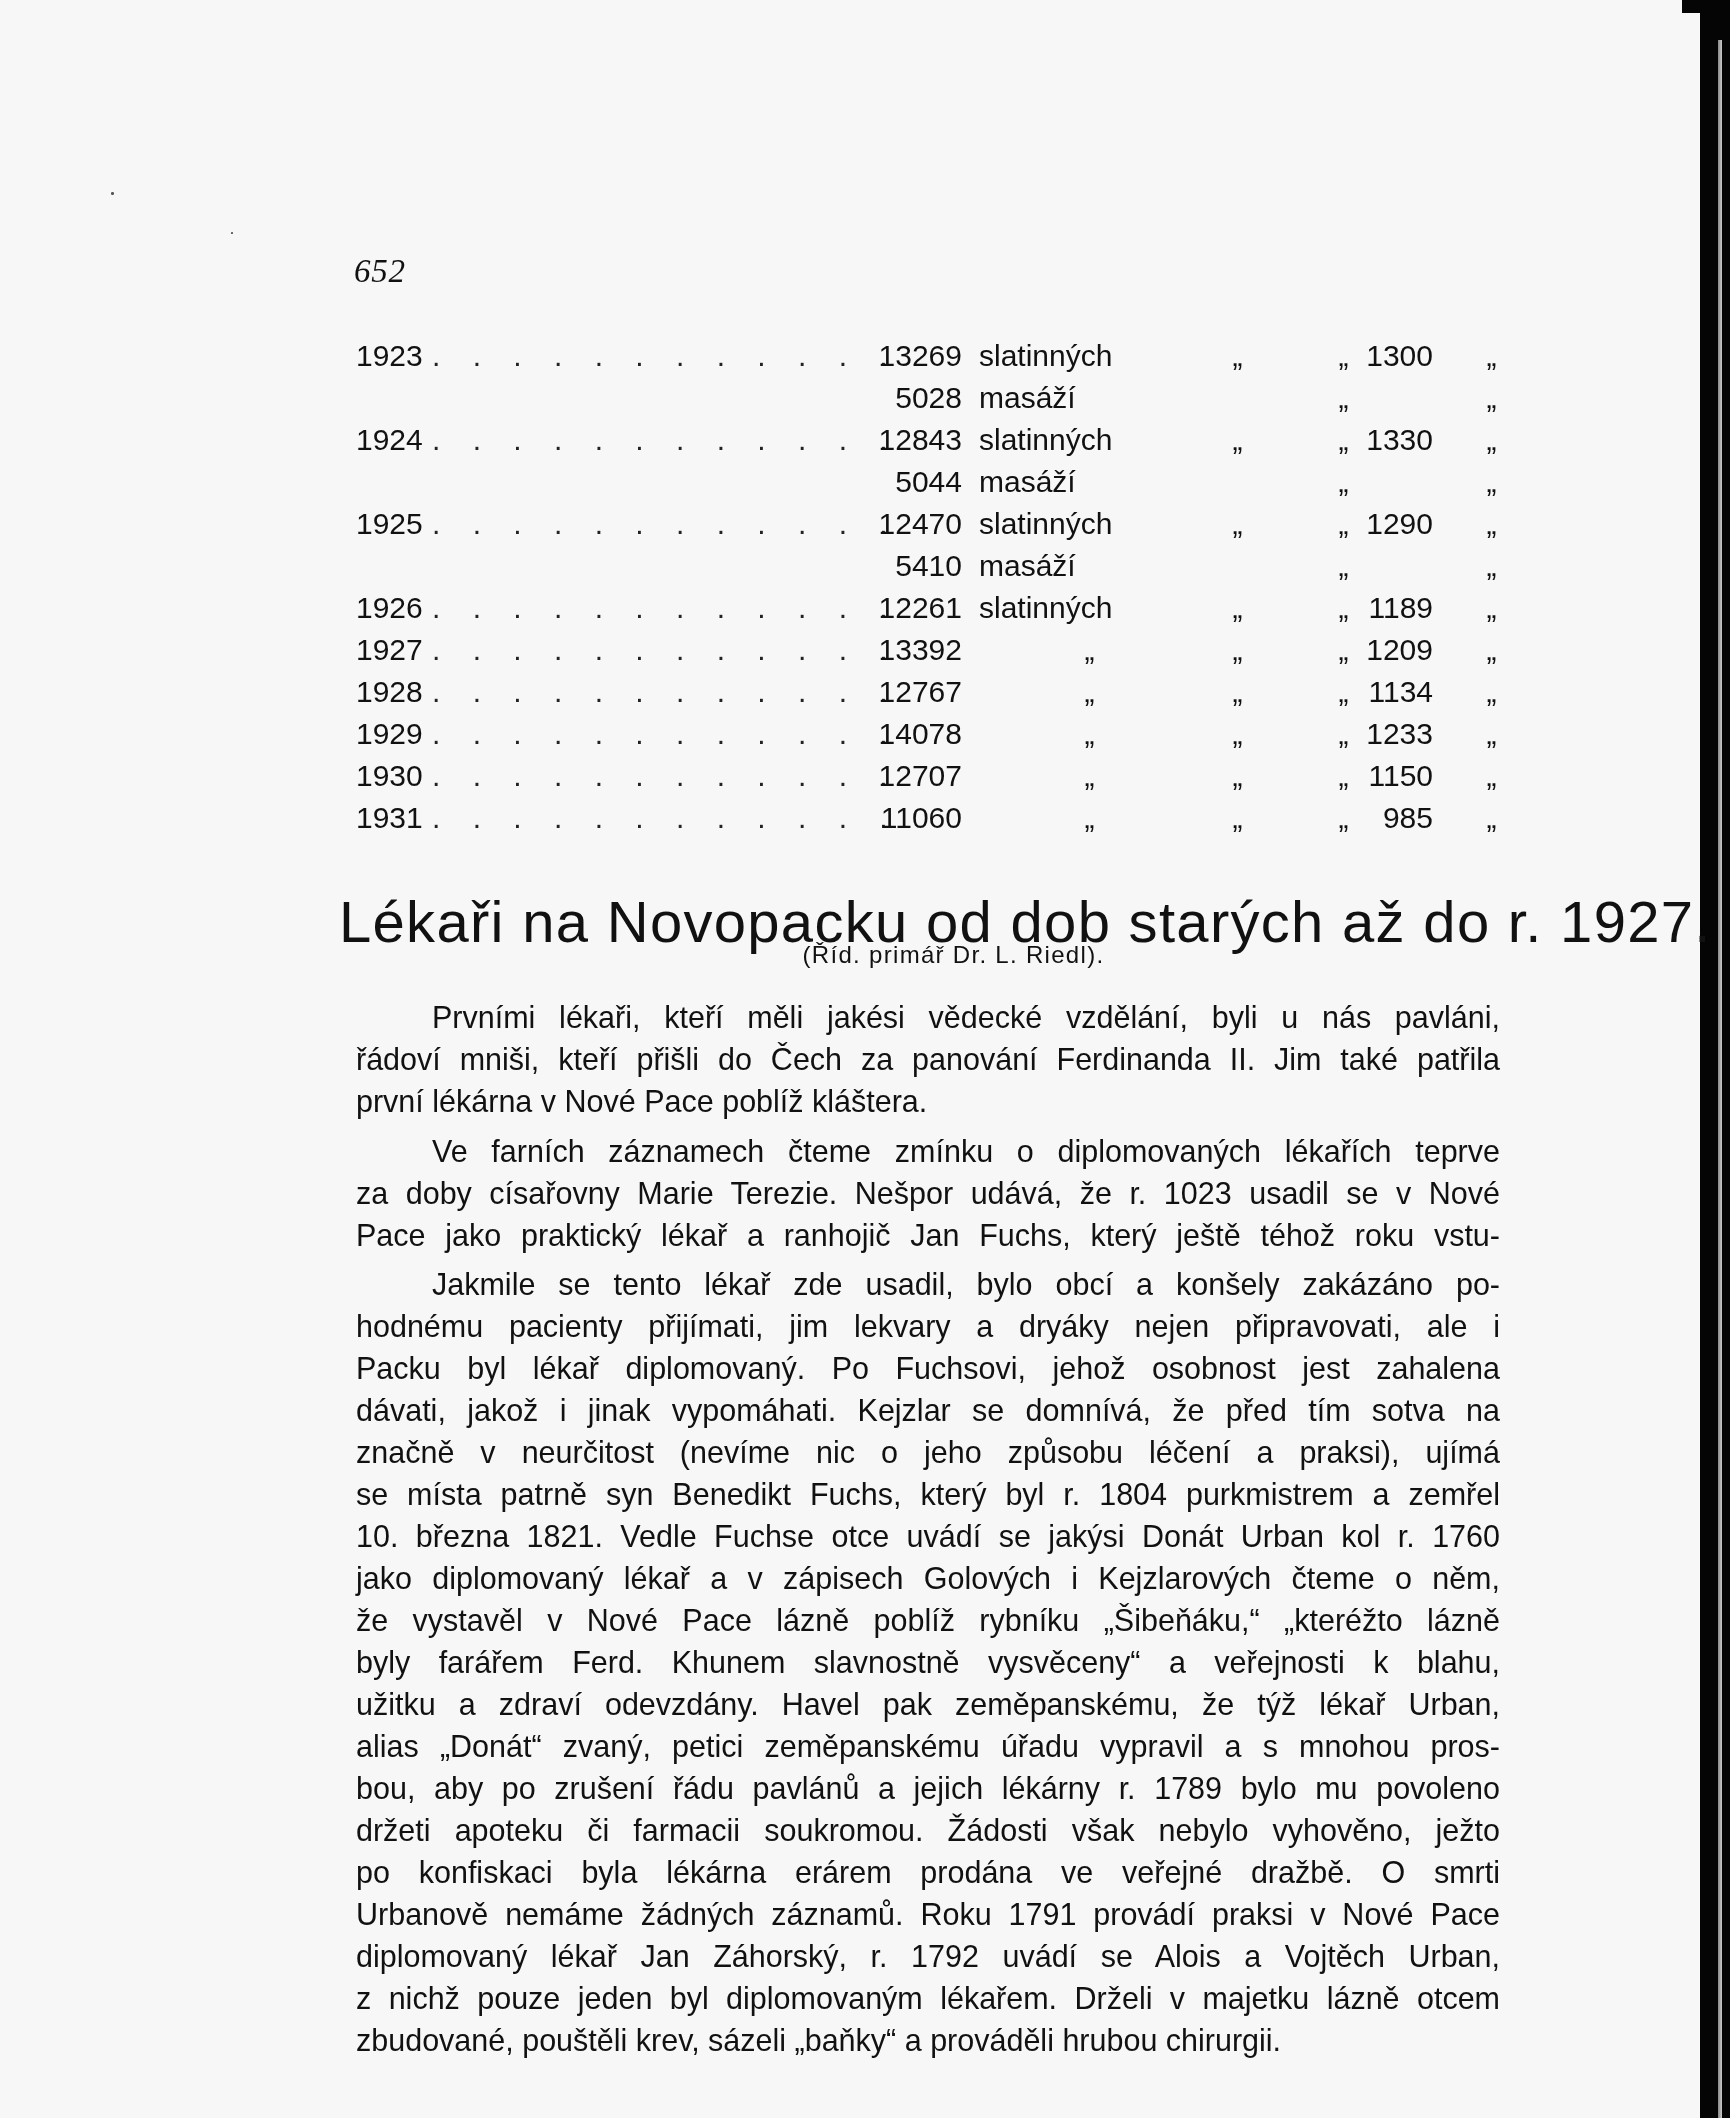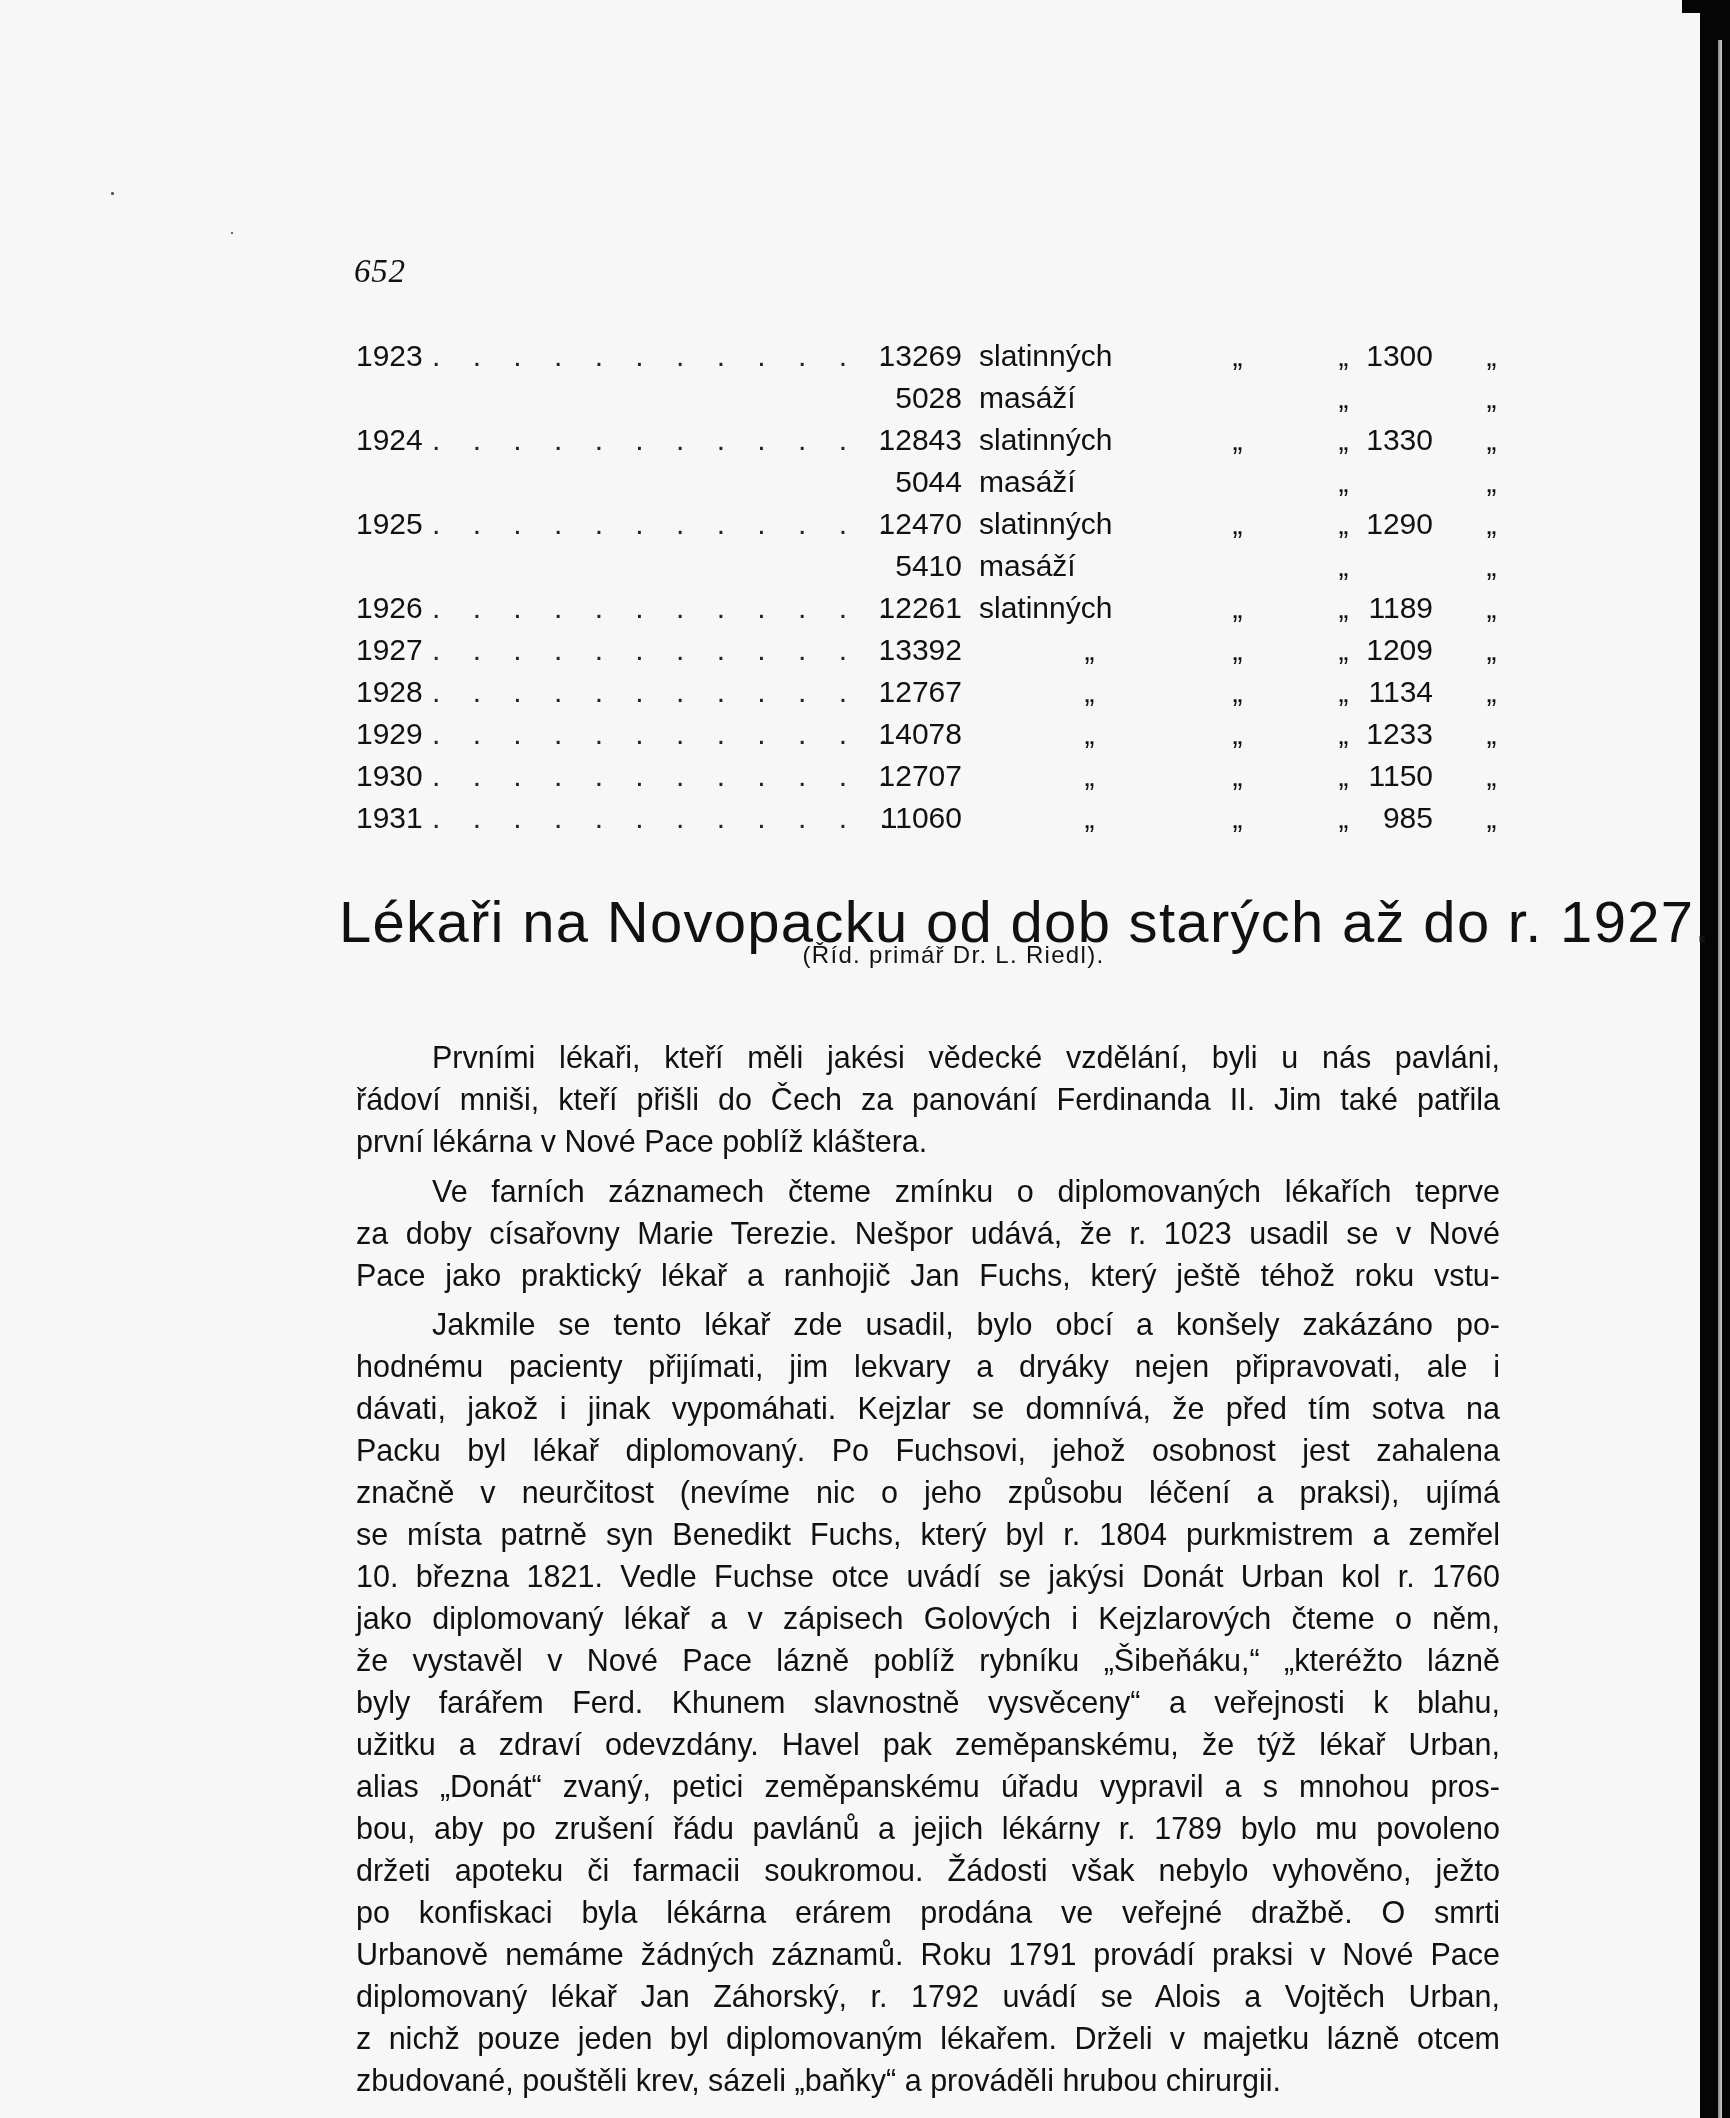--- a/index.html
+++ b/index.html
@@ -39,21 +39,21 @@
   .c-q3 { left: 1127px; width: 17px; text-align: center; }
   .c-qcol { left: 725px; width: 17px; text-align: center; }
   .section-title {
     position: absolute; left: 339px; top: 888px; width: 1229px; text-align: right;
     font-size: 58px; letter-spacing: 1.3px; white-space: nowrap;
   }
   .section-byline {
     position: absolute; left: 339px; top: 941px; width: 1229px; text-align: center;
     font-size: 24px; letter-spacing: 1.3px;
   }
-  .body-text { position: absolute; left: 356px; top: 996px; width: 1144px; margin-top: 40px; }
+  .body-text { position: absolute; left: 356px; top: 996px; width: 1144px; }
   .para { margin: 0 0 7.6px 0; }
   .line {
     display: block; font-size: 30.5px; line-height: 42px; height: 42px;
     text-align: justify; text-align-last: justify; white-space: nowrap; overflow: visible;
   }
   .line.indent { padding-left: 76px; }
   .line.last { text-align-last: left; }
 </style>
 </head>
 <body>
@@ -197,22 +197,22 @@
       <span class="line last">první lékárna v Nové Pace poblíž kláštera.</span>
     </div>
     <div class="para">
       <span class="line indent">Ve farních záznamech čteme zmínku o diplomovaných lékařích teprve</span>
       <span class="line">za doby císařovny Marie Terezie. Nešpor udává, že r. 1023 usadil se v Nové</span>
       <span class="line">Pace jako praktický lékař a ranhojič Jan Fuchs, který ještě téhož roku vstu-</span>
     </div>
     <div class="para">
       <span class="line indent">Jakmile se tento lékař zde usadil, bylo obcí a konšely zakázáno po-</span>
       <span class="line">hodnému pacienty přijímati, jim lekvary a dryáky nejen připravovati, ale i</span>
+      <span class="line">Packu byl lékař diplomovaný. Po Fuchsovi, jehož osobnost jest zahalena</span>
       <span class="line">dávati, jakož i jinak vypomáhati. Kejzlar se domnívá, že před tím sotva na</span>
-      <span class="line">Packu byl lékař diplomovaný. Po Fuchsovi, jehož osobnost jest zahalena</span>
       <span class="line">značně v neurčitost (nevíme nic o jeho způsobu léčení a praksi), ujímá</span>
       <span class="line">se místa patrně syn Benedikt Fuchs, který byl r. 1804 purkmistrem a zemřel</span>
       <span class="line">10. března 1821. Vedle Fuchse otce uvádí se jakýsi Donát Urban kol r. 1760</span>
       <span class="line">jako diplomovaný lékař a v zápisech Golových i Kejzlarových čteme o něm,</span>
       <span class="line">že vystavěl v Nové Pace lázně poblíž rybníku „Šibeňáku,“ „kteréžto lázně</span>
       <span class="line">byly farářem Ferd. Khunem slavnostně vysvěceny“ a veřejnosti k blahu,</span>
       <span class="line">užitku a zdraví odevzdány. Havel pak zeměpanskému, že týž lékař Urban,</span>
       <span class="line">alias „Donát“ zvaný, petici zeměpanskému úřadu vypravil a s mnohou pros-</span>
       <span class="line">bou, aby po zrušení řádu pavlánů a jejich lékárny r. 1789 bylo mu povoleno</span>
       <span class="line">držeti apoteku či farmacii soukromou. Žádosti však nebylo vyhověno, ježto</span>

